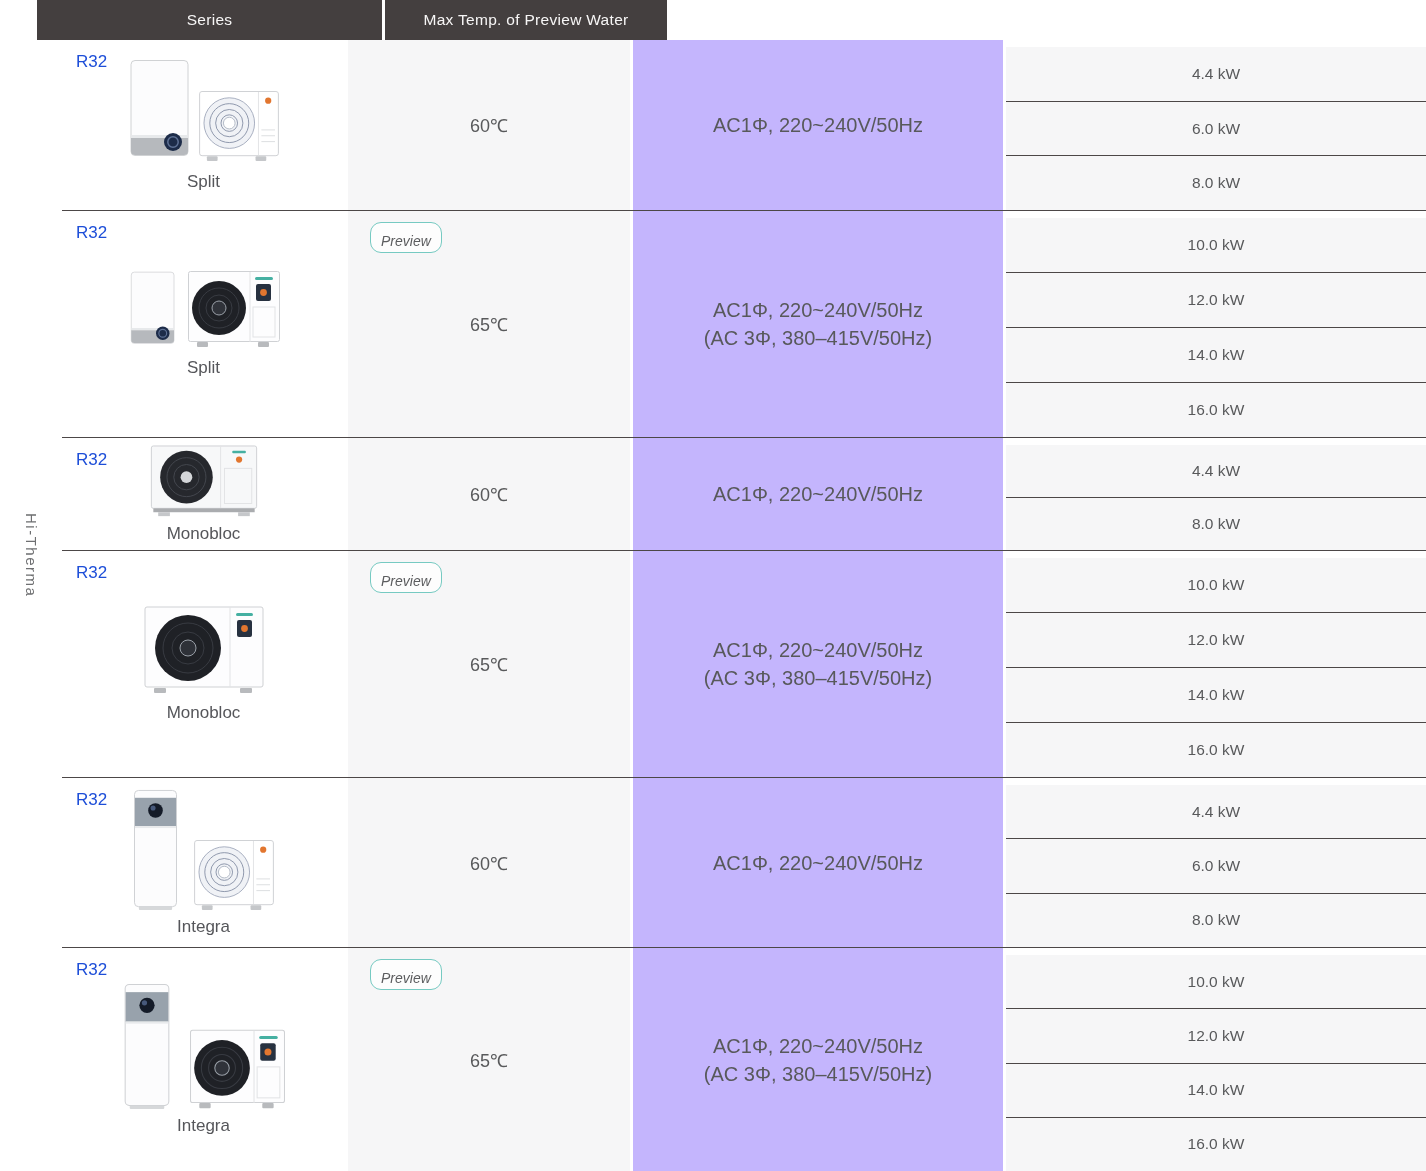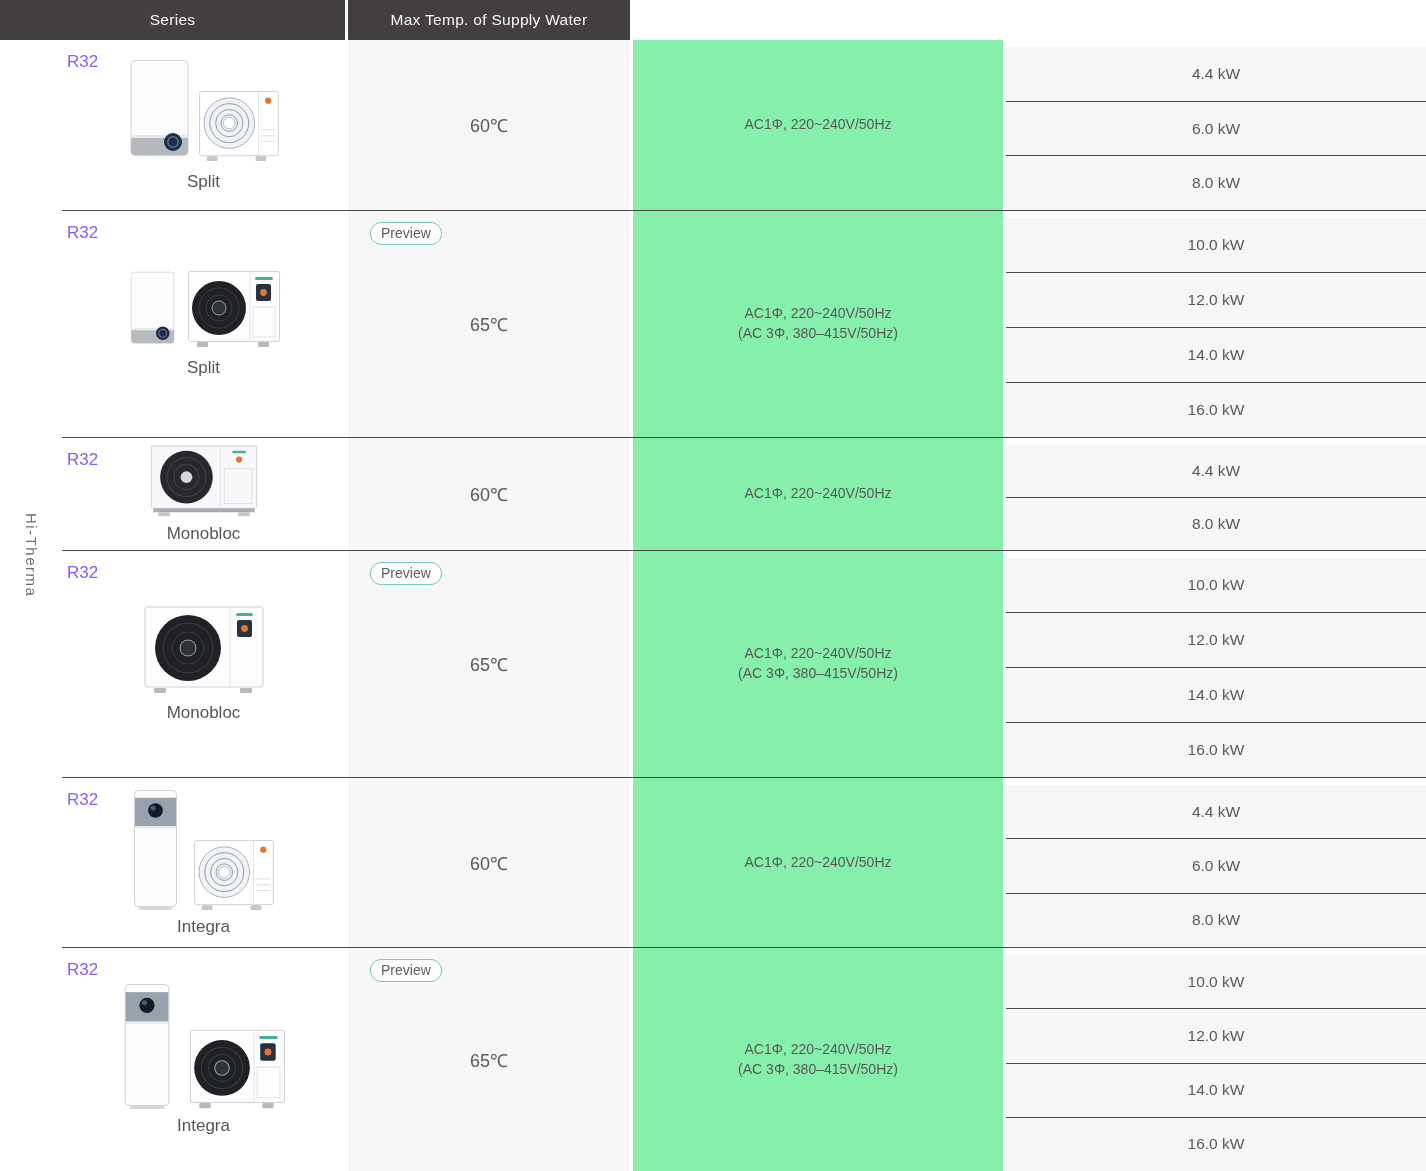--- a/index.html
+++ b/index.html
@@ -15,20 +15,21 @@
   body{font-family:"Liberation Sans", sans-serif;color:var(--text);}
   .page{width:1426px;height:1171px;overflow:hidden;background:#ffffff;position:relative;}
 
   
   .header-row{
     display:grid;
     grid-template-columns:345px 282px 370px 420px;
     column-gap:3px;
     height:40px;
     background:#ffffff;
+    padding-left:37px;
   }
   .header-cell{
     background:var(--header-bg);
     color:#f7f6f6;
     font-size:15.5px;
     display:flex;align-items:center;justify-content:center;
     letter-spacing:.3px;
   }
 
   
@@ -54,48 +55,49 @@
   }
   .trow + .trow{border-top:1px solid var(--line);}
   .h170{height:170px;} .h227{height:227px;} .h113{height:113px;} .h224{height:224px;}
 
   
   .series-cell{
     position:relative;background:#ffffff;
     display:flex;flex-direction:column;align-items:center;justify-content:center;
   }
   .refrigerant{
-    position:absolute;top:12px;left:5px;
-    font-size:17px;color:#8b5cf6;
+    position:absolute;top:12px;left:14px;
+    font-size:17px;color:#1d4ed8;
   }
   .figure{display:flex;align-items:flex-end;justify-content:center;}
   .figure svg{display:block;}
   .series-name{font-size:17px;color:#55565a;margin-top:9px;text-align:center;}
 
   
   .temp-cell{
     position:relative;background:var(--cell-gray);
     display:flex;align-items:center;justify-content:center;
     font-size:18px;color:var(--text);
   }
   .preview-badge{
     position:absolute;top:11px;left:22px;
     font-size:14px;color:#5c5d5f;
     border:1px solid var(--teal);
     border-radius:11px;
     background:#fdfdfd;
-    padding:1px 10px 2px 10px;
+    padding:9px 10px 2px 10px;
     line-height:18px;
+    font-style:italic;
   }
 
   
   .power-cell{
-    background:#86efac;
+    background:#c4b5fd;
     display:flex;flex-direction:column;align-items:center;justify-content:center;
-    font-size:14px;color:var(--text);line-height:1.4;text-align:center;
+    font-size:20px;color:var(--text);line-height:1.4;text-align:center;
   }
 
   
   .cap-cell{
     background:var(--cell-gray);
     display:flex;flex-direction:column;margin-top:7px;
   }
   .cap-sub{
     flex:1;display:flex;align-items:center;justify-content:center;
     font-size:15.5px;color:var(--text);
@@ -180,21 +182,21 @@
       <rect x="2" y="38" width="42" height="2" fill="#e8eaec"></rect>
       <rect x="6" y="120.5" width="34" height="3.5" rx="1" fill="#d6d8da"></rect>
     </symbol>
   </defs>
 </svg>
 
 <div class="page">
 
   <div class="header-row">
     <div class="header-cell">Series</div>
-    <div class="header-cell">Max Temp. of Supply Water</div>
+    <div class="header-cell">Max Temp. of Preview Water</div>
   </div>
 
   <div class="body">
 
     <div class="side-rail">
       <span class="vlabel">Hi-Therma</span>
     </div>
 
     <div class="rows">
 

